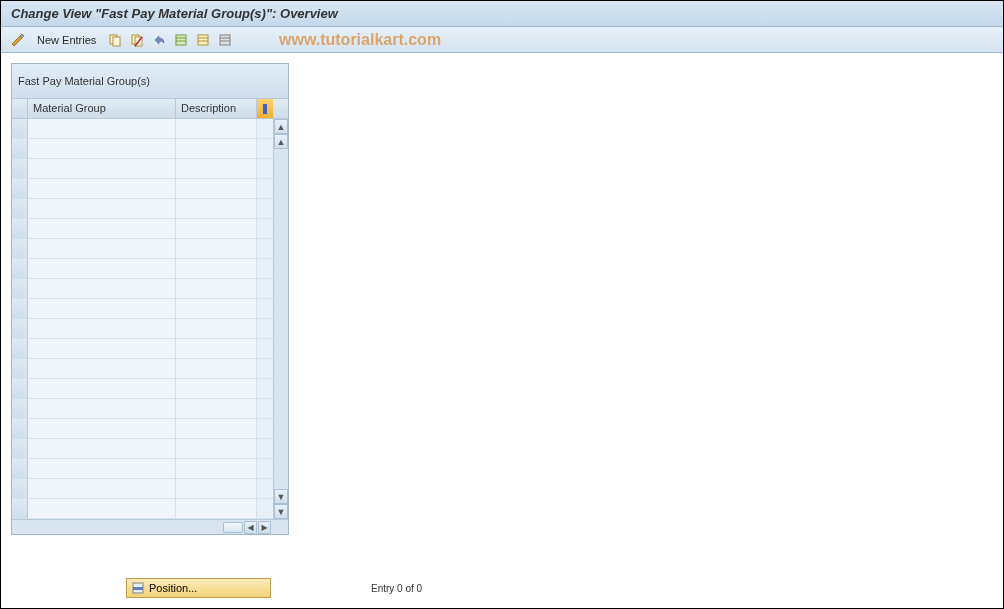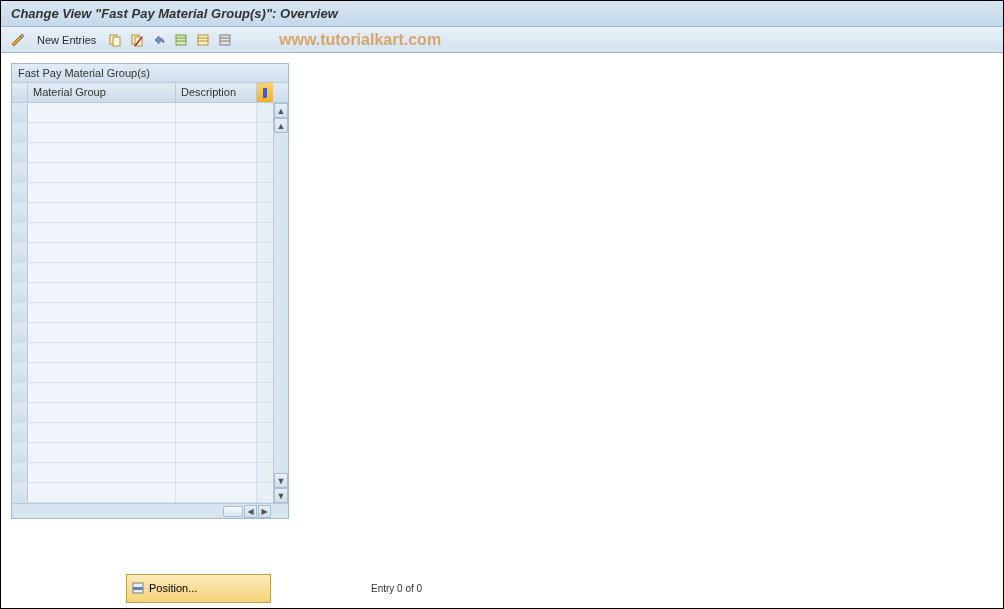--- a/index.html
+++ b/index.html
@@ -70,21 +70,21 @@
       height: calc(100% - 52px - 40px);
       position: relative;
     }
     .table-panel {
       width: 278px;
       border: 1px solid #a4b8cc;
       background: #e8f0f7;
     }
     .panel-title {
       background: linear-gradient(to bottom, #e1ecf5, #d0dfec);
-      padding: 3px 6px;
+      padding: 11px 6px;
       font-size: 11px;
       color: #333;
       border-bottom: 1px solid #b8cad9;
     }
     .table-header-row {
       display: flex;
       background: linear-gradient(to bottom, #e1ecf5, #cddce9);
       border-bottom: 1px solid #b8cad9;
       height: 20px;
     }
@@ -211,21 +211,21 @@
       left: 0;
       width: 100%;
       height: 30px;
       display: flex;
       align-items: center;
     }
     .position-btn {
       position: absolute;
       left: 125px;
       width: 145px;
-      height: 29px;
+      height: 20px;
       background: linear-gradient(to bottom, #fbe9b8, #f3d47a);
       border: 1px solid #c0a050;
       display: flex;
       align-items: center;
       padding-left: 4px;
       font-size: 11px;
       cursor: pointer;
       gap: 4px;
     }
     .position-icon {

